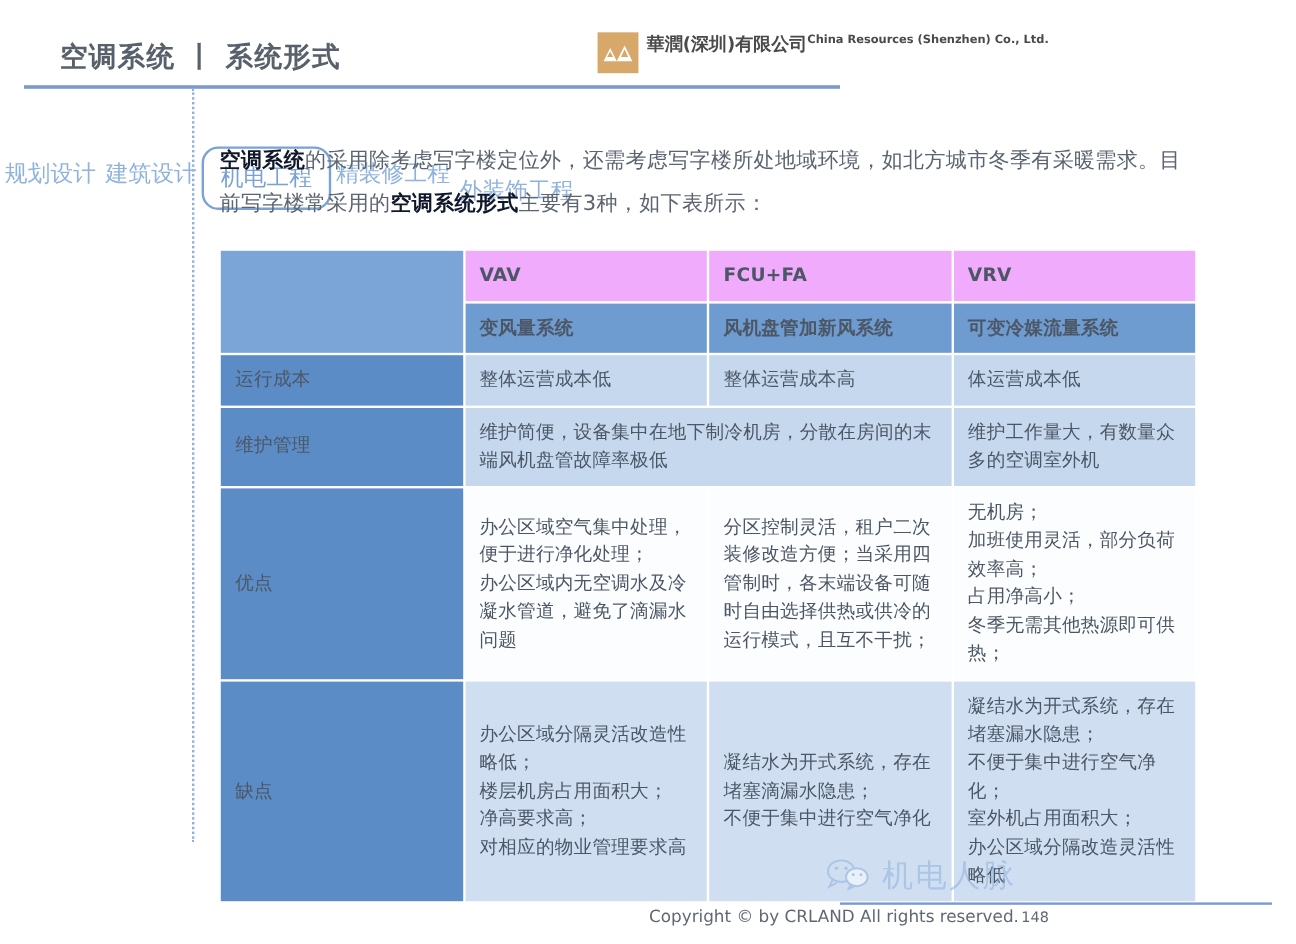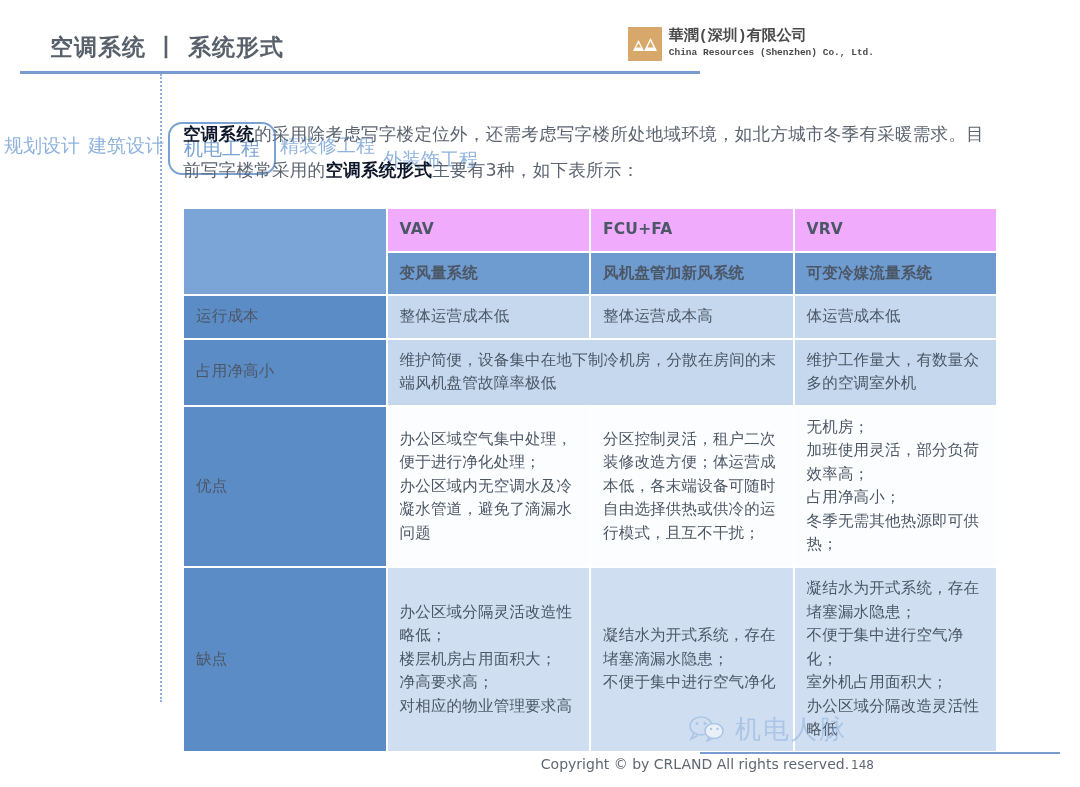--- a/index.html
+++ b/index.html
@@ -53,24 +53,23 @@
     width: 34px;
     height: 34px;
     background: #d8a86a;
     position: relative;
     flex: none;
     overflow: hidden;
   }
   #brand-mark svg { display: block; }
   #brand-text {
     display: flex;
-    flex-direction: column;
+    flex-direction: row;
     justify-content: flex-start;
     padding-top: 1px;
-    font-family: Liberation Mono, monospace;
   }
   #brand-cn {
     font-size: 15px;
     font-weight: bold;
     color: #4a4a4a;
     line-height: 1.25;
     white-space: nowrap;
   }
   #brand-en {
     font-size: 9.5px;
@@ -273,30 +272,30 @@
       </tr>
 
       <tr>
         <td class="rowlabel">运行成本</td>
         <td class="cell-tint">整体运营成本低</td>
         <td class="cell-tint">整体运营成本高</td>
         <td class="cell-tint">体运营成本低</td>
       </tr>
 
       <tr>
-        <td class="rowlabel">占用净高小</td>
+        <td class="rowlabel">维护管理</td>
         <td class="cell-tint" colspan="2">维护简便，设备集中在地下制冷机房，分散在房间的末端风机盘管故障率极低</td>
         <td class="cell-tint">维护工作量大，有数量众多的空调室外机</td>
       </tr>
 
       <tr>
         <td class="rowlabel">优点</td>
         <td class="cell-white cell-lines">办公区域空气集中处理，便于进行净化处理；
 办公区域内无空调水及冷凝水管道，避免了滴漏水问题</td>
-        <td class="cell-white cell-lines">分区控制灵活，租户二次装修改造方便；体运营成本低，各末端设备可随时自由选择供热或供冷的运行模式，且互不干扰；</td>
+        <td class="cell-white cell-lines">分区控制灵活，租户二次装修改造方便；当采用四管制时，各末端设备可随时自由选择供热或供冷的运行模式，且互不干扰；</td>
         <td class="cell-white cell-lines">无机房；
 加班使用灵活，部分负荷效率高；
 占用净高小；
 冬季无需其他热源即可供热；</td>
       </tr>
 
       <tr>
         <td class="rowlabel">缺点</td>
         <td class="cell-light cell-lines">办公区域分隔灵活改造性略低；
 楼层机房占用面积大；

